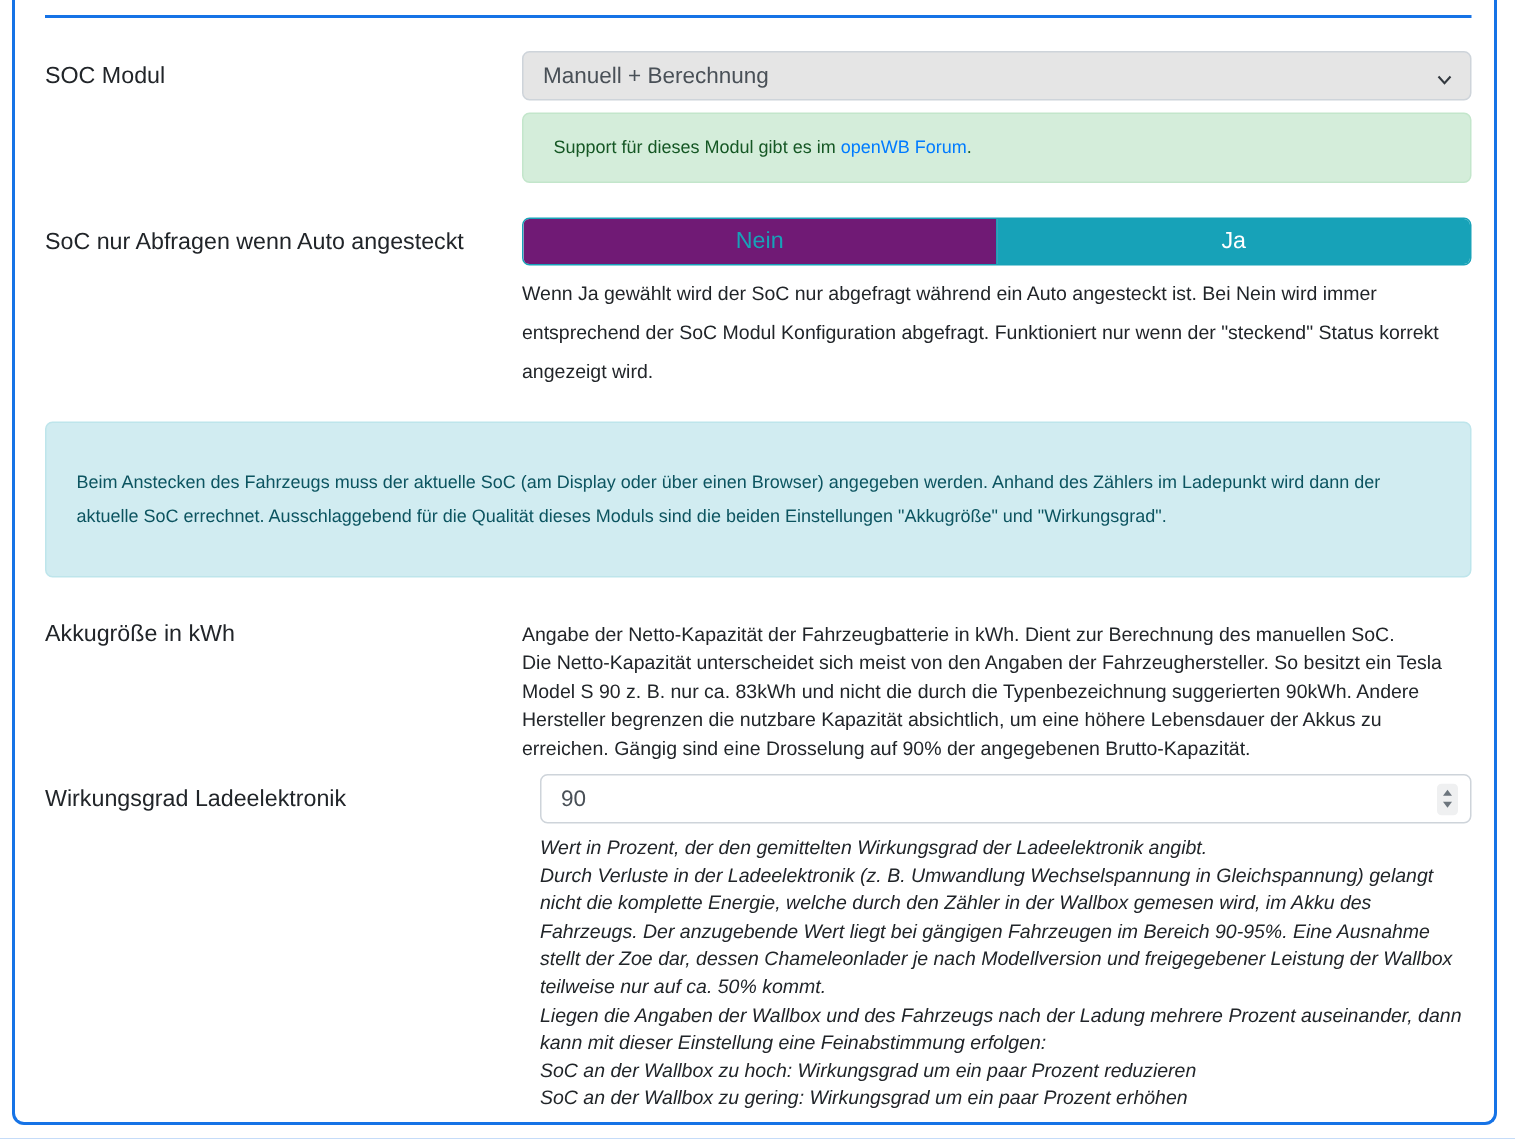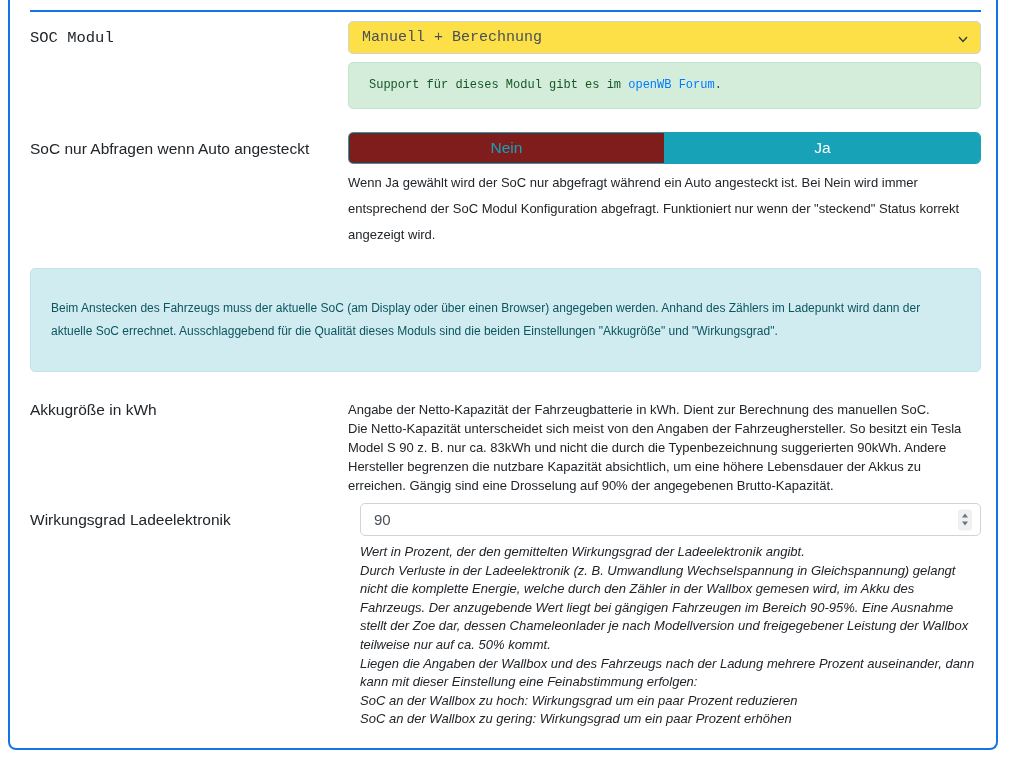--- a/index.html
+++ b/index.html
@@ -46,21 +46,21 @@
     color:var(--text-dark);
   }
   .control{position:relative;}
 
   
   .select{
     position:relative;
     height:33px;
     border:1px solid var(--input-border);
     border-radius:5px;
-    background:#fde047;
+    background:#e5e5e5;
     display:flex;
     align-items:center;
     padding:0 30px 0 13px;
     font-size:15px;
     color:#495057;
     cursor:pointer;
   }
   .select .chev{position:absolute;right:11px;top:11px;}
 
   
@@ -99,21 +99,21 @@
   }
   .btn{
     flex:1;
     display:flex;
     align-items:center;
     justify-content:center;
     font-size:15.5px;
     cursor:pointer;
     user-select:none;
   }
-  .btn-off{background:#7f1d1d;color:var(--teal);border-right:1px solid var(--teal);}
+  .btn-off{background:#701a75;color:var(--teal);border-right:1px solid var(--teal);}
   .btn-on{background:var(--teal);color:#ffffff;}
 
   .help{
     margin-top:6px;
     font-size:13px;
     line-height:26px;
     color:var(--text-dark);
   }
 
   
@@ -152,21 +152,21 @@
 
   .help2{margin-top:7px;font-size:13px;line-height:19px;color:var(--text-dark);}
   .help3{margin-top:7px;font-size:13px;line-height:18.6px;color:var(--text-dark);font-style:italic;}
 </style>
 </head>
 <body>
 
 <div class="card">
   <hr class="top-rule">
 
-  <div class="row" style="margin-top:9px;font-family:Liberation Mono, monospace;">
+  <div class="row" style="margin-top:22px;">
     <div class="label">SOC Modul</div>
     <div class="control">
       <div class="select">
         <span>Manuell + Berechnung</span>
         <span class="chev">
           <svg width="12" height="12" viewBox="0 0 12 12">
               <polyline points="2,4 6,8.5 10,4" fill="none" stroke="#343a40" stroke-width="1.4"></polyline>
             </svg>
         </span>
       </div>

